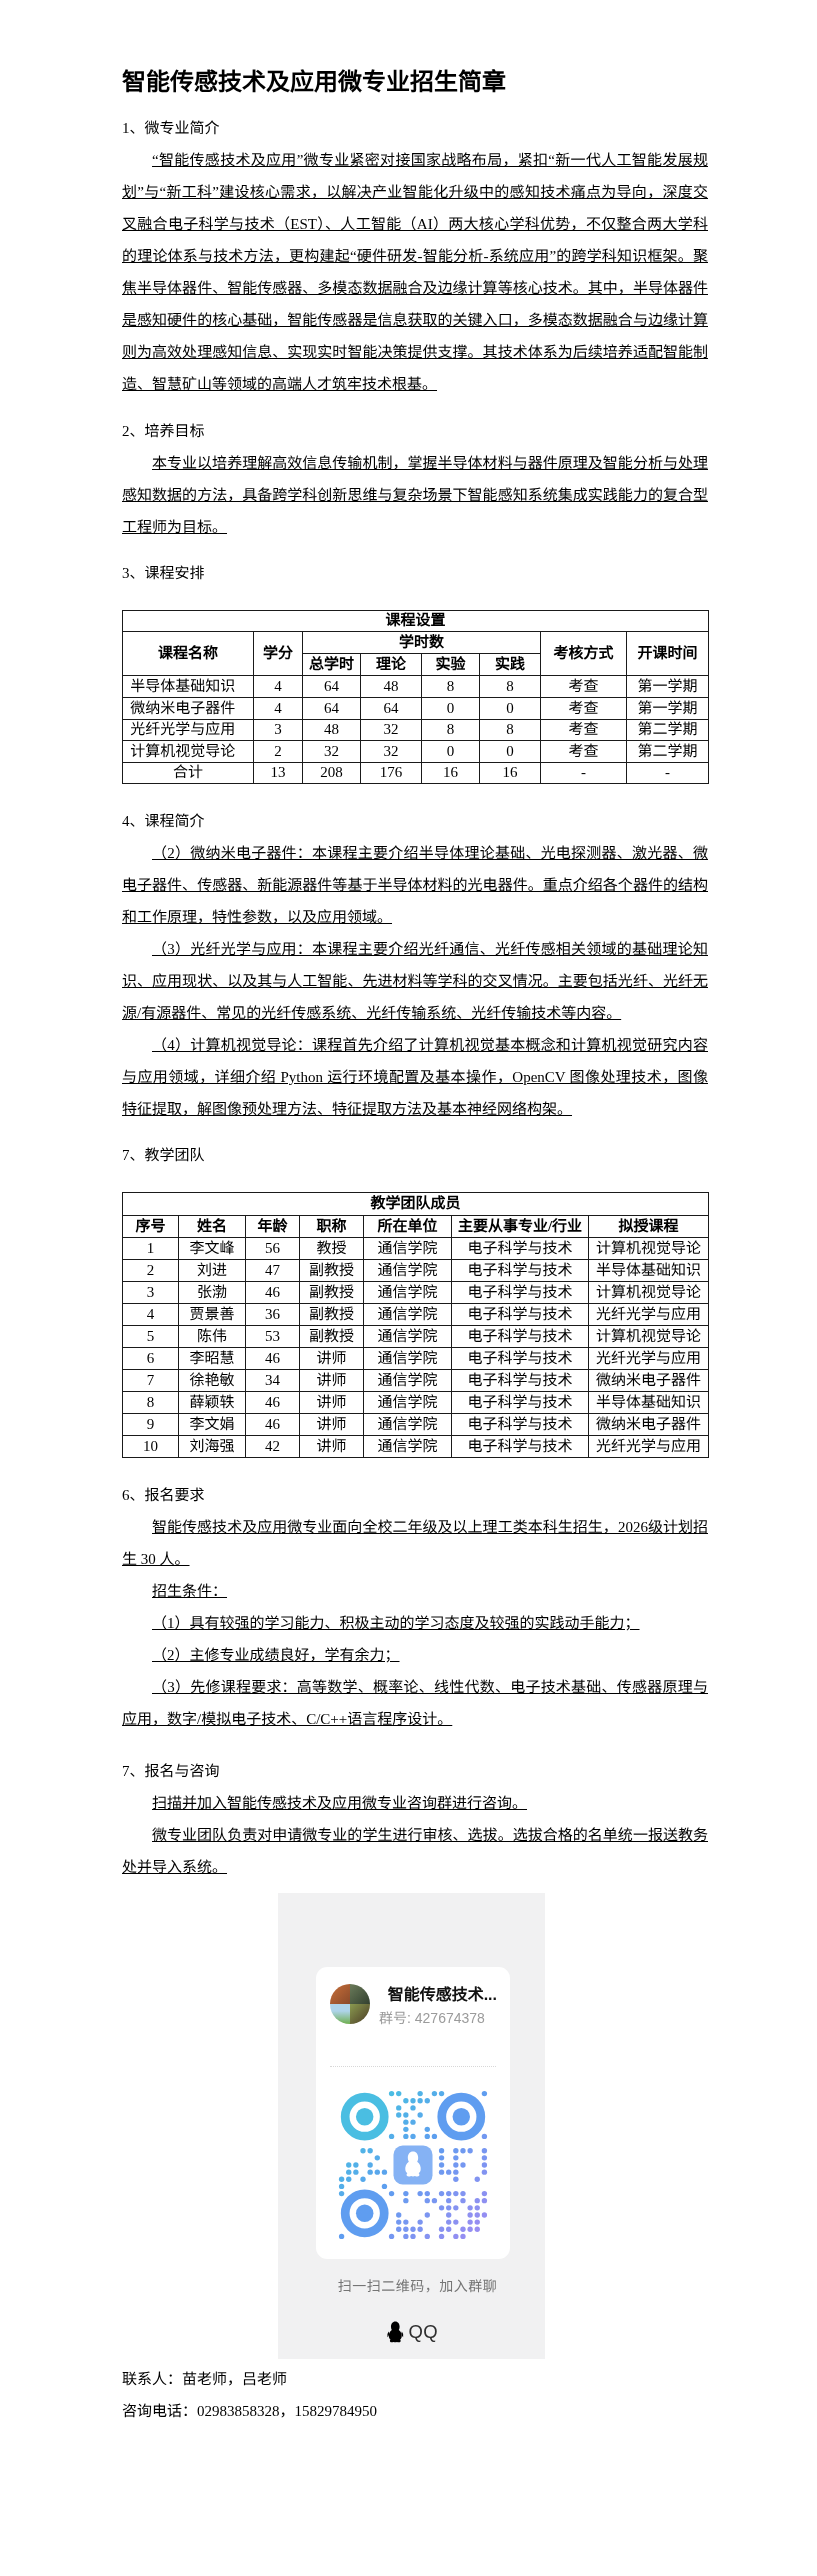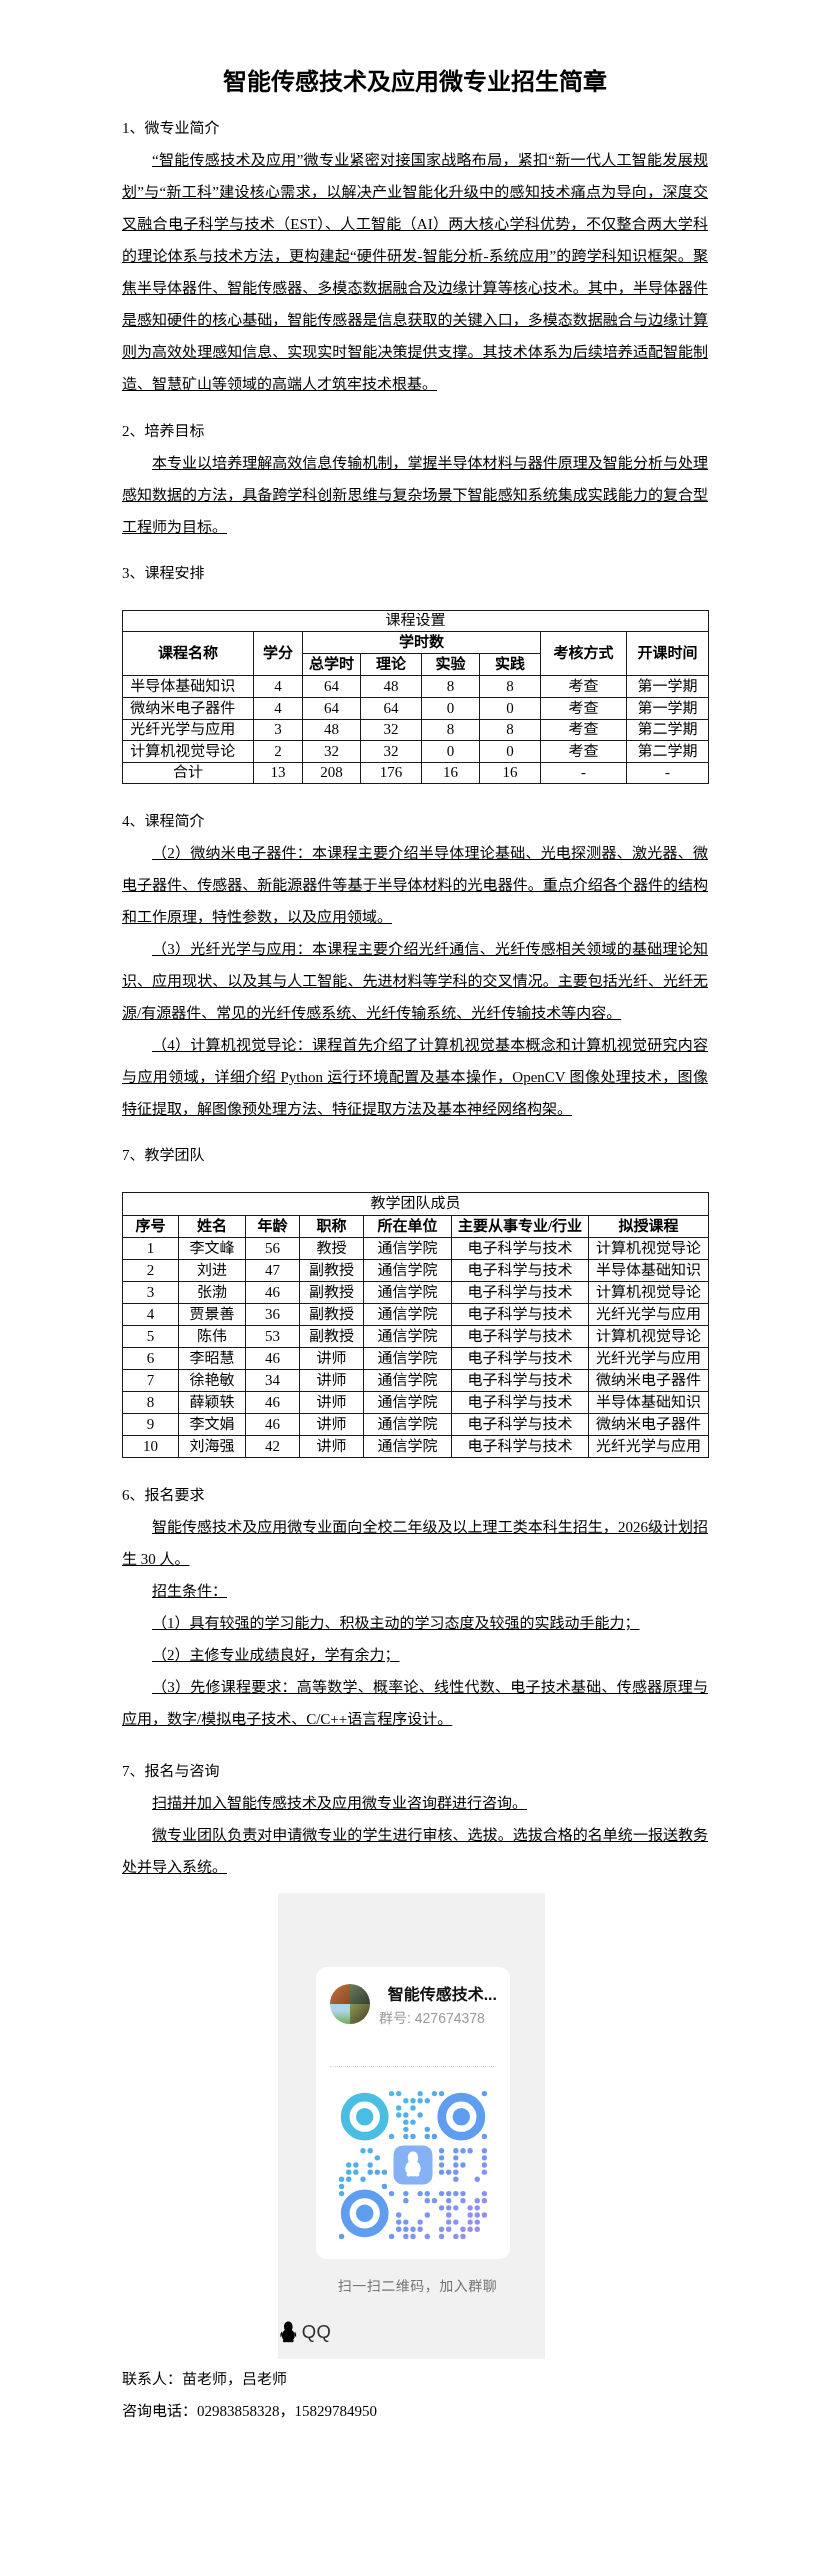--- a/index.html
+++ b/index.html
@@ -10,38 +10,38 @@
   html,body{margin:0;padding:0;background:#ffffff;}
   body{width:818px;}
   .page{
     width:818px;height:2697px;overflow:hidden;position:relative;
     background:#ffffff;color:var(--ink);
     font-family:"Liberation Serif","DejaVu Serif",serif;
     font-size:15px;line-height:32px;
   }
   .content{width:586px;margin-left:122px;}
   h1.doc-title{
-    font-size:24px;line-height:32px;font-weight:bold;text-align:center;
+    font-size:24px;line-height:32px;font-weight:bold;text-align:left;
     margin:66px 0 0 0;
   }
   .sec-heading{margin:14.4px 0 0 0;font-weight:normal;font-size:15px;line-height:32px;}
   .sec-heading.gap-lg{margin-top:20.6px;}
   .para{margin:0;text-indent:2em;text-align:justify;text-decoration:underline;}
   .para.no-justify{text-align:left;}
   
   table.doc-table{
     border-collapse:collapse;width:586px;table-layout:fixed;
     margin:20.6px 0 0 0;font-size:15px;
   }
   table.doc-table td,table.doc-table th{
     border:1px solid #1a1a1a;padding:0 4.1px;text-align:center;vertical-align:middle;
     font-weight:normal;line-height:17.5px;overflow:hidden;white-space:nowrap;
   }
   table.doc-table th{font-weight:bold;}
-  table.doc-table .tbl-title{height:20.6px;font-weight:normal;border-radius:9px;}
+  table.doc-table .tbl-title{height:20.6px;font-weight:bold;border-radius:9px;}
   #course-table .hdr-row th{height:21px;}
   #course-table td{height:20.6px;}
   #course-table td.course-name{text-align:left;padding-left:7.2px;}
   #team-table td{height:21px;}
   #team-table .tbl-title{height:22px;}
   #team-table .hdr-row th{height:21px;}
   
   .qr-panel{
     position:relative;width:267px;height:466px;margin:10.3px 0 0 156px;
     background:var(--panel-bg);
@@ -72,21 +72,21 @@
     position:absolute;left:14.4px;right:14.4px;top:99px;height:0;
     border-top:1px dotted var(--divider);
   }
   .qr-code{position:absolute;left:21.6px;top:123px;width:150px;height:150px;}
   .qr-caption{
     position:absolute;left:12px;right:0;top:385px;text-align:center;
     font-size:14px;line-height:17.5px;color:var(--caption);letter-spacing:0.5px;
   }
   .qq-logo-row{
     position:absolute;left:0;right:0;top:425px;height:27px;
-    display:flex;align-items:center;justify-content:flex-start;gap:3.1px;
+    display:flex;align-items:center;justify-content:center;gap:3.1px;
   }
   .qq-logo-row .logo-text{
     font-size:18.5px;color:#2e2e2e;letter-spacing:0.5px;
     font-family:"Liberation Sans","DejaVu Sans",sans-serif;
   }
   .footer-line{margin:0;}
   .footer-block{margin-top:4.1px;}
 </style>
 </head>
 <body>

